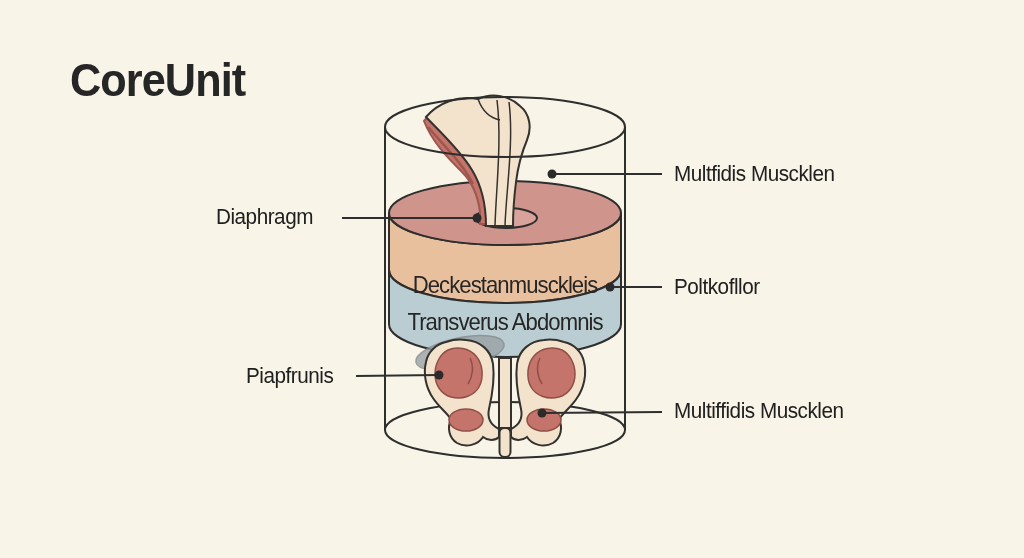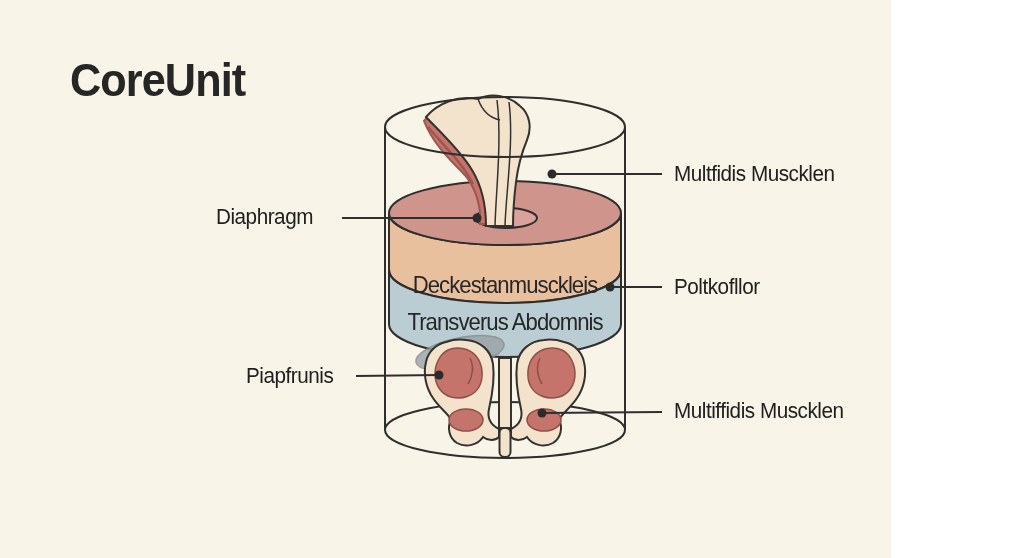--- a/index.html
+++ b/index.html
@@ -1,18 +1,18 @@
 <!DOCTYPE html>
 <html><head>
 <meta charset="utf-8">
 <style>
   html,body{margin:0;padding:0;}
   .stage{
     position:relative;
-    width:891px;height:558px;
+    width:1024px;height:558px;
     background:#f8f4e7;
     overflow:hidden;
     font-family:"Liberation Sans",sans-serif;
   }
   .diagram-svg{position:absolute;left:0;top:0;}
   .title{
     position:absolute;left:70px;top:52px;
     font-size:47px;font-weight:bold;color:#262626;
     letter-spacing:-1px;white-space:nowrap;
     transform:scaleX(.92);transform-origin:0 0;

